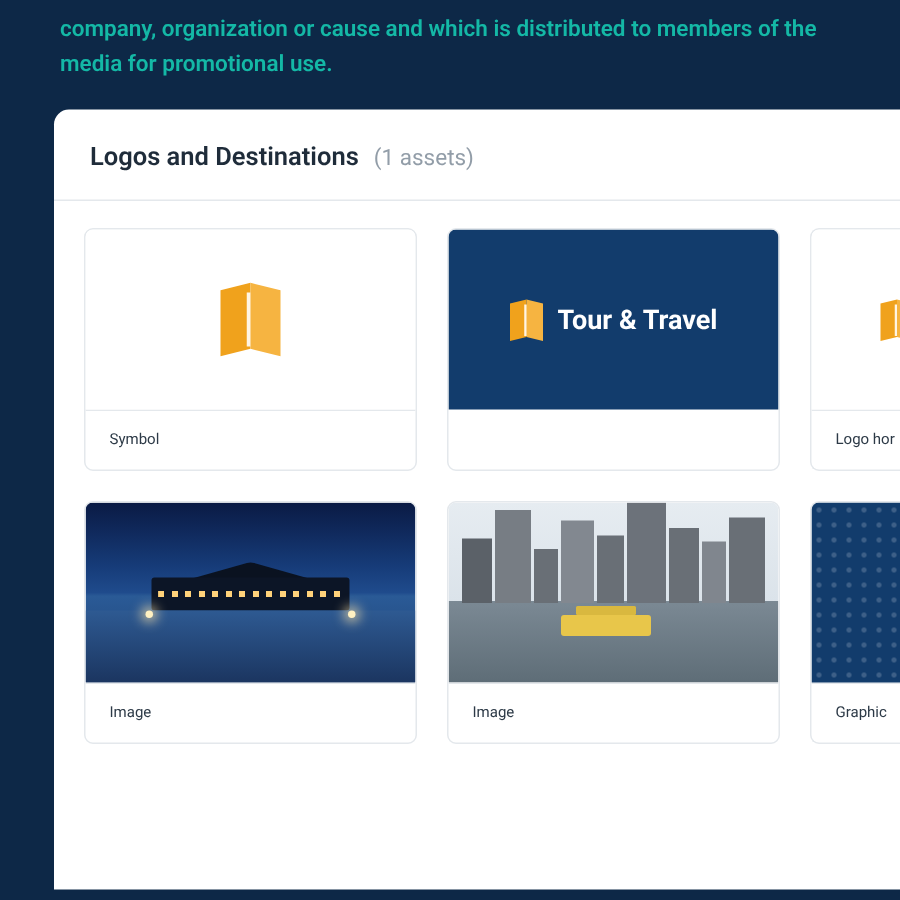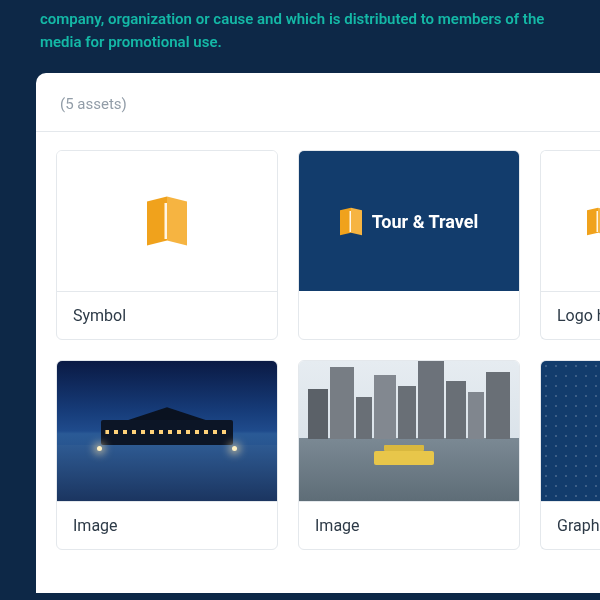--- a/index.html
+++ b/index.html
@@ -59,31 +59,31 @@
     background: #fff;
     display: flex;
     flex-direction: column;
   }
   .card.partial {
     width: 80px;
     border-radius: 6px 0 0 6px;
     border-right: none;
   }
   .thumb {
-    height: 140px;
+    height: 120px;
     display: flex;
     align-items: center;
     justify-content: center;
     position: relative;
     overflow: hidden;
   }
   .caption {
     border-top: 1px solid #e4e8ec;
     padding: 14px 16px;
-    font-size: 16px;
+    font-size: 10px;
     color: #2d3a47;
     font-weight: 400;
     white-space: nowrap;
     overflow: hidden;
   }
   .thumb-white { background: #fff; }
   .thumb-navy { background: #123c6c; }
   .thumb-pattern {
     background: #123c6c;
     background-image: radial-gradient(rgba(255,255,255,0.18) 1.5px, transparent 1.5px);
@@ -222,21 +222,22 @@
     border-radius:1px;
   }
 </style>
 </head>
 <body>
 
 <div class="header-text">company, organization or cause and which is distributed to members of the media for promotional use.</div>
 
 <div class="panel">
   <div class="panel-header">
-    <span class="panel-count">(5 assets)</span>
+    <span class="panel-title">Logos and Destinations</span>
+    <span class="panel-count">(1 assets)</span>
   </div>
 
   <div class="grid">
     <div class="row">
 
       <div class="card">
         <div class="thumb thumb-white">
           <span class="mapicon">
               <span class="slit"></span>
             </span>

